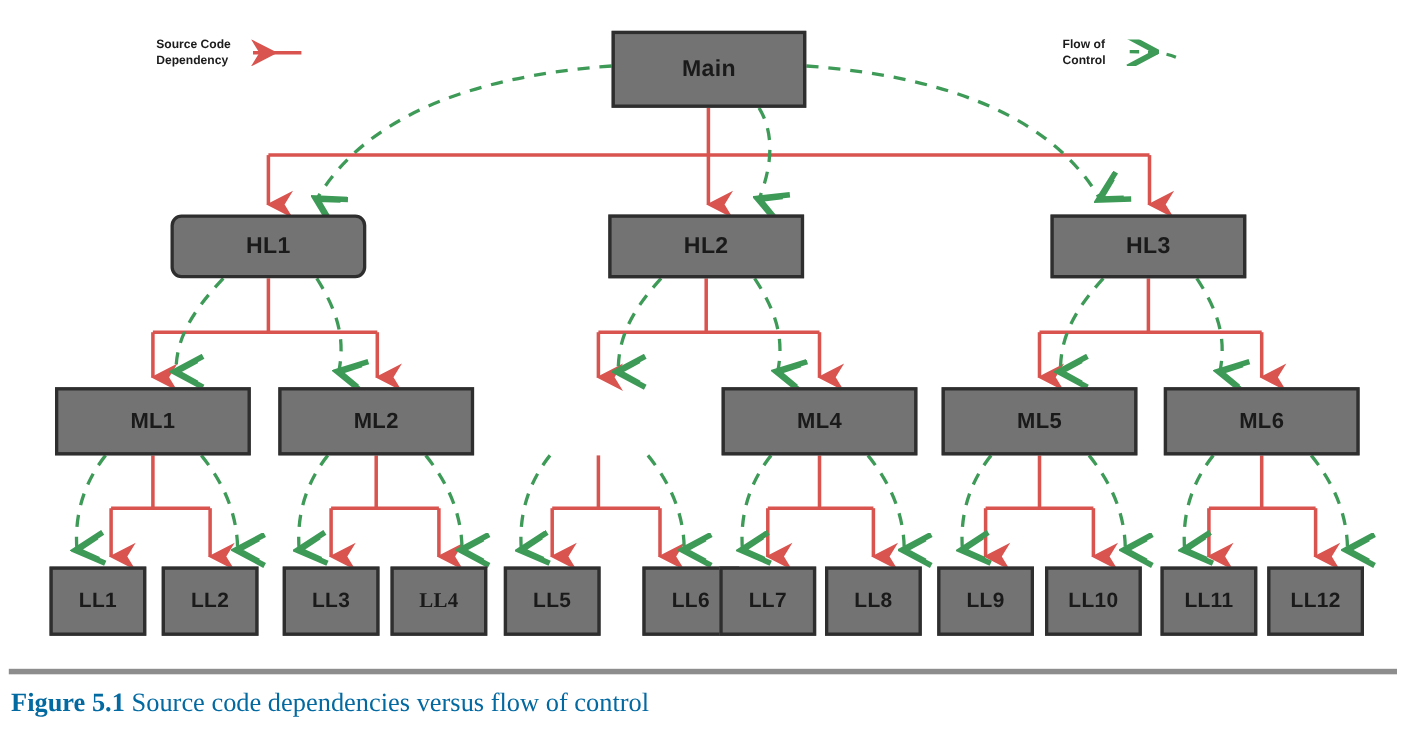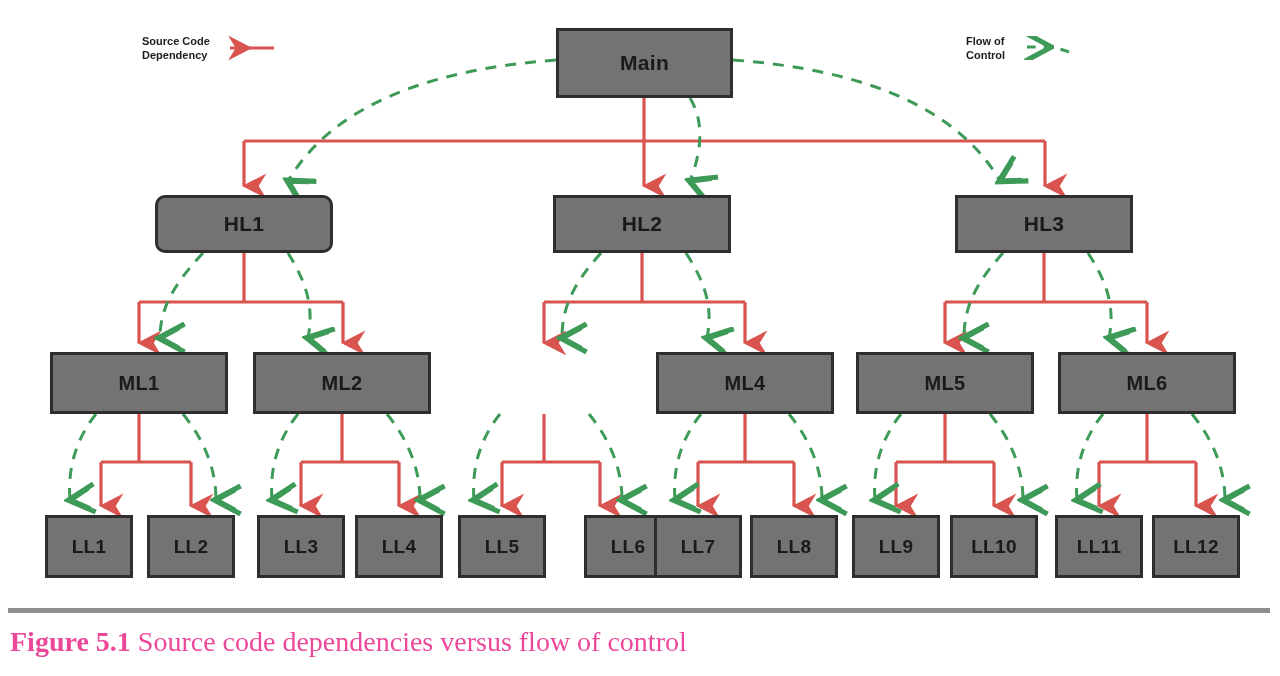--- a/index.html
+++ b/index.html
@@ -47,21 +47,21 @@
   .legend-swatch{width:56px;height:24px;flex:0 0 auto;}
 
   
   .caption-rule{
     position:absolute;left:8px;top:608px;width:1262px;height:5px;
     background:#8d8d8d;
   }
   .caption{
     position:absolute;left:10px;top:626px;width:1260px;
     font-family:"Liberation Serif",serif;
-    font-size:28px;color:#ec4899;
+    font-size:24px;color:#0369a1;
     white-space:nowrap;
   }
   .caption b{font-weight:bold;}
 </style>
 </head>
 <body>
 
 <div id="figure-root">
 
   <div class="diagram-area">
@@ -206,21 +206,21 @@
 
     <div class="node ll-node" style="left:45px;top:515px;width:88px;height:63px;">
       <span>LL1</span>
     </div>
     <div class="node ll-node" style="left:147px;top:515px;width:88px;height:63px;">
       <span>LL2</span>
     </div>
     <div class="node ll-node" style="left:257px;top:515px;width:88px;height:63px;">
       <span>LL3</span>
     </div>
-    <div class="node ll-node" style="left:355px;top:515px;width:88px;height:63px;">
+    <div class="node ll-node" style="left:355px;top:515px;width:88px;height:63px;font-family:Liberation Serif, serif;">
       <span>LL4</span>
     </div>
     <div class="node ll-node" style="left:458px;top:515px;width:88px;height:63px;">
       <span>LL5</span>
     </div>
     <div class="node ll-node" style="left:584px;top:515px;width:88px;height:63px;">
       <span>LL6</span>
     </div>
     <div class="node ll-node" style="left:654px;top:515px;width:88px;height:63px;">
       <span>LL7</span>

